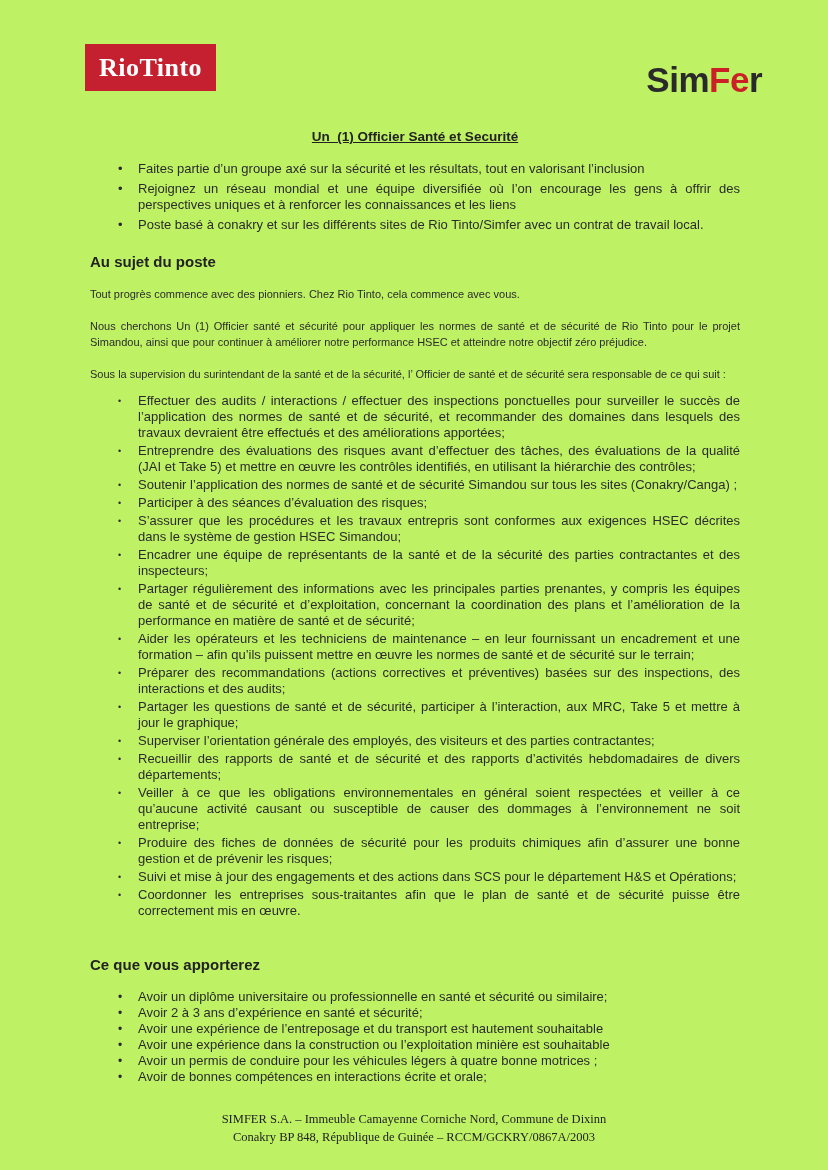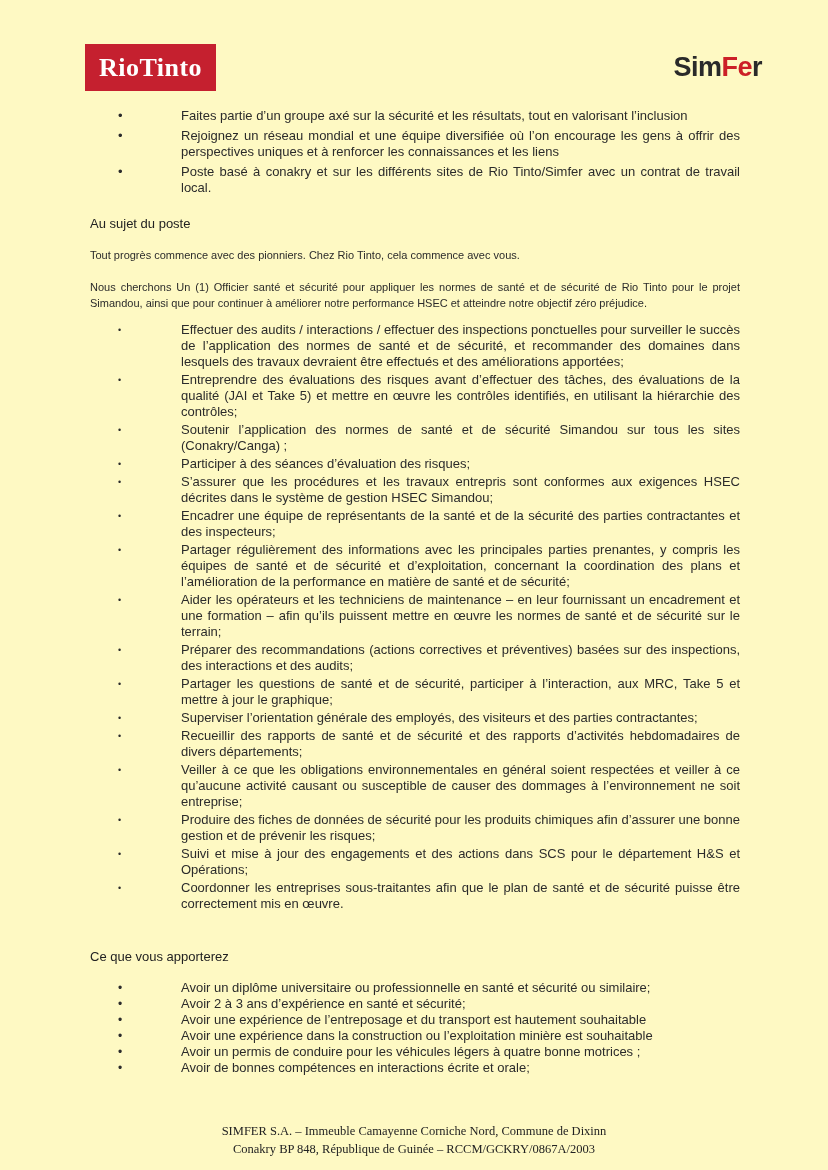--- a/index.html
+++ b/index.html
@@ -10,21 +10,21 @@
     margin: 0 auto;
     font-family: "Liberation Sans", sans-serif;
     color: #2b2b2b;
     position: relative;
     overflow: hidden;
   }
   .page {
     width: 828px;
     height: 1170px;
     padding: 44px 88px 0 90px;
-    background: #fef9c3;
+    background: #bef264;
   }
   
   .header-row {
     display: flex;
     justify-content: space-between;
     align-items: flex-start;
     margin-left: -5px;
     margin-right: -22px;
   }
   .riotinto-box {
@@ -36,23 +36,23 @@
     align-items: center;
     justify-content: center;
     font-family: "Liberation Serif", serif;
     font-size: 26px;
     font-weight: bold;
     letter-spacing: 0.5px;
   }
   .simfer-logo {
     font-family: "Liberation Sans", sans-serif;
     font-weight: bold;
-    font-size: 27px;
+    font-size: 35px;
     letter-spacing: -0.5px;
-    margin-top: 8px;
+    margin-top: 16px;
     color: #2a2a2a;
   }
   .simfer-logo .fe { color: #cc2027; }
   
   .doc-title {
     text-align: center;
     font-size: 13.5px;
     font-weight: bold;
     text-decoration: underline;
     margin-top: 29px;
@@ -60,93 +60,95 @@
     color: #222;
   }
   
   .para {
     font-size: 11px;
     line-height: 16px;
     text-align: justify;
     margin-top: 16px;
   }
   .section-heading {
-    font-size: 13px;
-    font-weight: normal;
+    font-size: 15px;
+    font-weight: bold;
     margin-top: 20px;
     color: #222;
   }
   
   ul { list-style: none; }
   li {
     display: flex;
     font-size: 13px;
     line-height: 16px;
   }
   li .bullet {
     width: 20px;
     flex: 0 0 20px;
     text-align: left;
     color: #2b2b2b;
   }
-  li .li-text { flex: 1; text-align: justify; margin-left: 43px; }
+  li .li-text { flex: 1; text-align: justify; }
   .intro-list { margin-top: 17px; padding-left: 28px; }
   .intro-list li { margin-bottom: 4px; }
   .intro-list .bullet { font-size: 13px; }
   .resp-list { margin-top: 11px; padding-left: 28px; }
   .resp-list li { margin-bottom: 2px; }
   .resp-list .bullet { font-size: 9px; line-height: 16px; }
   .bring-list { margin-top: 16px; padding-left: 28px; }
   .bring-list li { margin-bottom: 0px; }
   .bring-list .bullet { font-size: 12px; }
   
   .footer {
     position: absolute;
     left: 0;
-    bottom: 12px;
+    bottom: 24px;
     width: 100%;
     text-align: center;
     font-family: "Liberation Serif", serif;
     font-size: 12.5px;
     line-height: 18px;
     color: #222;
   }
 </style>
 </head>
 <body>
 
 <div class="page">
 
   <div class="header-row">
     <div class="riotinto-box">
       <span>RioTinto</span>
     </div>
     <div class="simfer-logo"><span>Sim</span><span class="fe">Fe</span><span>r</span></div>
   </div>
 
+  <div class="doc-title">Un  (1) Officier Santé et Securité</div>
 
   <ul class="intro-list">
       <li>
       <span class="bullet">•</span>
       <span class="li-text">Faites partie d’un groupe axé sur la sécurité et les résultats, tout en valorisant l’inclusion</span>
     </li>
       <li>
       <span class="bullet">•</span>
       <span class="li-text">Rejoignez un réseau mondial et une équipe diversifiée où l’on encourage les gens à offrir des perspectives uniques et à renforcer les connaissances et les liens</span>
     </li>
       <li>
       <span class="bullet">•</span>
       <span class="li-text">Poste basé à conakry et sur les différents sites de Rio Tinto/Simfer avec un contrat de travail local.</span>
     </li>
     </ul>
 
   <div class="section-heading">Au sujet du poste</div>
 
   <p class="para">Tout progrès commence avec des pionniers. Chez Rio Tinto, cela commence avec vous.</p>
   <p class="para">Nous cherchons Un (1) Officier santé et sécurité pour appliquer les normes de santé et de sécurité de Rio Tinto pour le projet Simandou, ainsi que pour continuer à améliorer notre performance HSEC et atteindre notre objectif zéro préjudice.</p>
+  <p class="para">Sous la supervision du surintendant de la santé et de la sécurité, l’ Officier de santé et de sécurité sera responsable de ce qui suit :</p>
 
   <ul class="resp-list">
       <li>
       <span class="bullet">•</span>
       <span class="li-text">Effectuer des audits / interactions / effectuer des inspections ponctuelles pour surveiller le succès de l’application des normes de santé et de sécurité, et recommander des domaines dans lesquels des travaux devraient être effectués et des améliorations apportées;</span>
     </li>
       <li>
       <span class="bullet">•</span>
       <span class="li-text">Entreprendre des évaluations des risques avant d’effectuer des tâches, des évaluations de la qualité (JAI et Take 5) et mettre en œuvre les contrôles identifiés, en utilisant la hiérarchie des contrôles;</span>
     </li>

